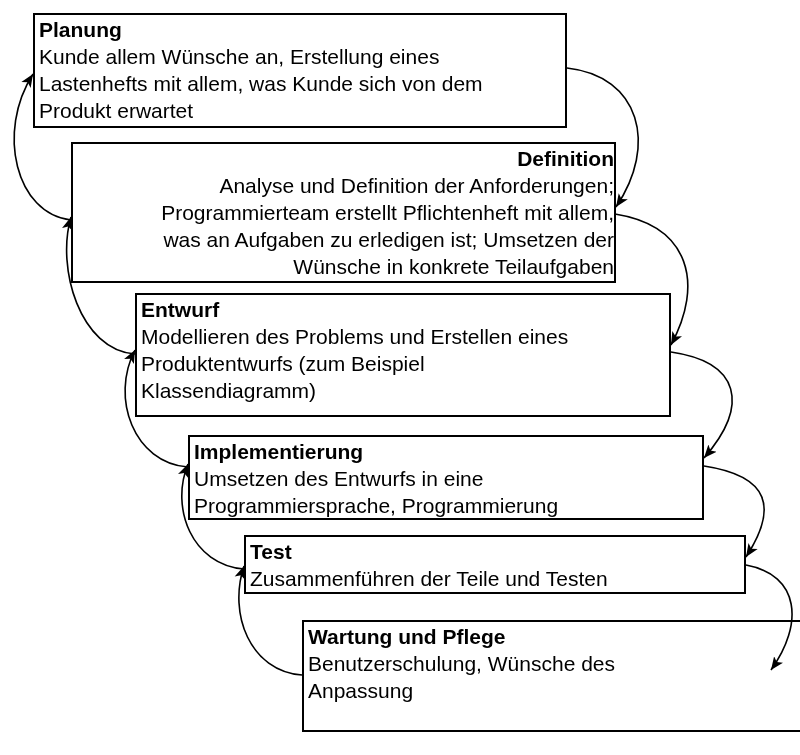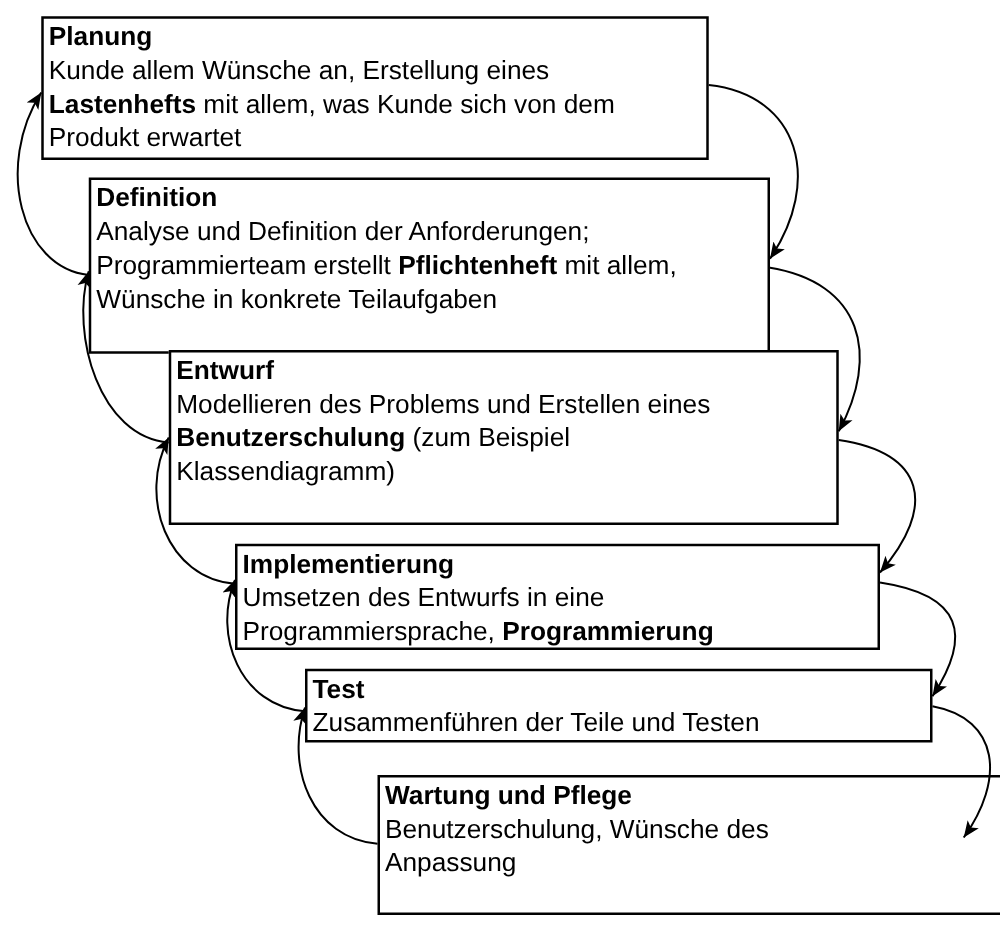--- a/index.html
+++ b/index.html
@@ -18,25 +18,25 @@
     background: #ffffff;
     border: 2px solid #000000;
     padding: 1px 0 16px 4px;
     font-size: 21px;
     line-height: 27px;
     white-space: nowrap;
     overflow: hidden;
     z-index: 1;
   }
   .box-title { font-weight: bold; }
-  .text-line span.b { font-weight: bold; }
+  .text-line span.b { font-weight: normal; }
   
   #box-planung          { left: 33px;  top: 13px;  width: 534px; height: 115px; }
-  #box-definition       { left: 71px;  top: 142px; width: 545px; height: 141px; }
-  #box-entwurf          { left: 135px; top: 280px; width: 536px; height: 140px; }
+  #box-definition       { left: 71px;  top: 142px; width: 545px; height: 141px; text-align: right; }
+  #box-entwurf          { left: 135px; top: 293px; width: 536px; height: 124px; }
   #box-implementierung  { left: 188px; top: 435px; width: 516px; height: 85px;  }
   #box-test             { left: 244px; top: 515px; width: 502px; height: 59px; margin-top: 20px;  }
   #box-wartung          { left: 302px; top: 620px; width: 543px; height: 112px; }
   #arrow-layer {
     position: absolute;
     left: 0; top: 0;
     width: 800px; height: 755px;
     z-index: 2;
     pointer-events: none;
   }
@@ -58,29 +58,30 @@
         <div class="text-line"><span class="b">Lastenhefts</span><span> mit allem, was Kunde sich von dem</span></div>
         <div class="text-line"><span>Produkt erwartet</span></div>
       </div>
   </div>
 
   <div class="phase-box" id="box-definition">
     <div class="box-title">Definition</div>
     <div class="box-body">
         <div class="text-line"><span>Analyse und Definition der Anforderungen;</span></div>
         <div class="text-line"><span>Programmierteam erstellt </span><span class="b">Pflichtenheft</span><span> mit allem,</span></div>
+        <div class="text-line"><span>was an Aufgaben zu erledigen ist; Umsetzen der</span></div>
         <div class="text-line"><span>Wünsche in konkrete Teilaufgaben</span></div>
       </div>
   </div>
 
   <div class="phase-box" id="box-entwurf">
     <div class="box-title">Entwurf</div>
     <div class="box-body">
         <div class="text-line"><span>Modellieren des Problems und Erstellen eines</span></div>
-        <div class="text-line"><span class="b">Benutzerschulung</span><span> (zum Beispiel</span></div>
+        <div class="text-line"><span class="b">Produktentwurfs</span><span> (zum Beispiel</span></div>
         <div class="text-line"><span>Klassendiagramm)</span></div>
       </div>
   </div>
 
   <div class="phase-box" id="box-implementierung">
     <div class="box-title">Implementierung</div>
     <div class="box-body">
         <div class="text-line"><span>Umsetzen des Entwurfs in eine</span></div>
         <div class="text-line"><span>Programmiersprache, </span><span class="b">Programmierung</span></div>
       </div>

